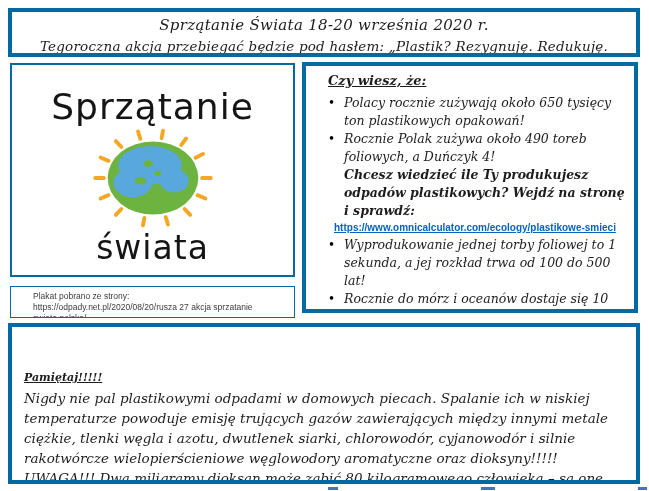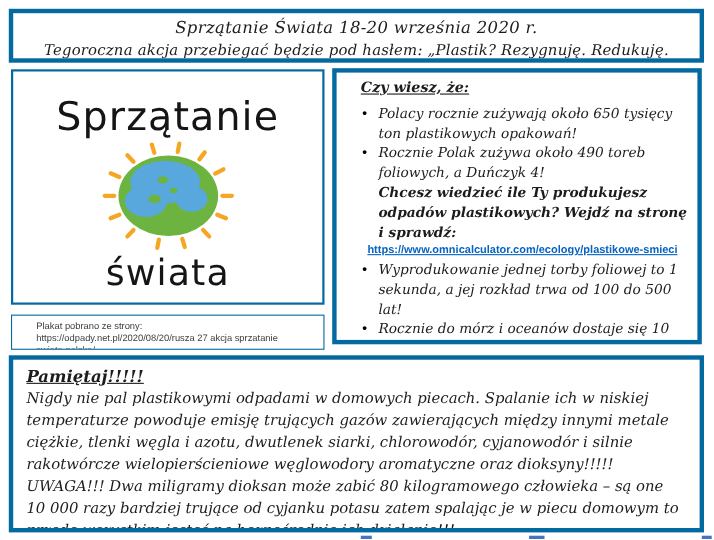--- a/index.html
+++ b/index.html
@@ -47,21 +47,21 @@
   .fact-note { font-weight:bold; margin-left:16px; }
   .link-line {
     margin:1px 0 1px 6px; white-space:nowrap;
     font-family:"Liberation Sans", sans-serif; font-style:normal;
     font-weight:bold; font-size:10px; line-height:14px;
   }
   .weblink { text-decoration:underline; cursor:pointer; }
 
   
   .warning-box { left:8px; top:323px; width:632px; height:161px; padding:5px 12px 4px 12px; font-size:13.5px; line-height:20px; }
-  .warning-heading { font-weight:bold; text-decoration:underline; font-size:15px; }
+  .warning-heading { font-weight:bold; text-decoration:underline; font-size:11px;margin-top:36px; }
   .warning-par { margin:0; }
 
   
   .fragment { position:absolute; height:3px; background:#4472C4; }
   .frag-1 { left:328px; top:487px; width:10px; }
   .frag-2 { left:481px; top:487px; width:14px; }
   .frag-3 { left:638px; top:487px; width:9px; }
 </style>
 </head>
 <body>

